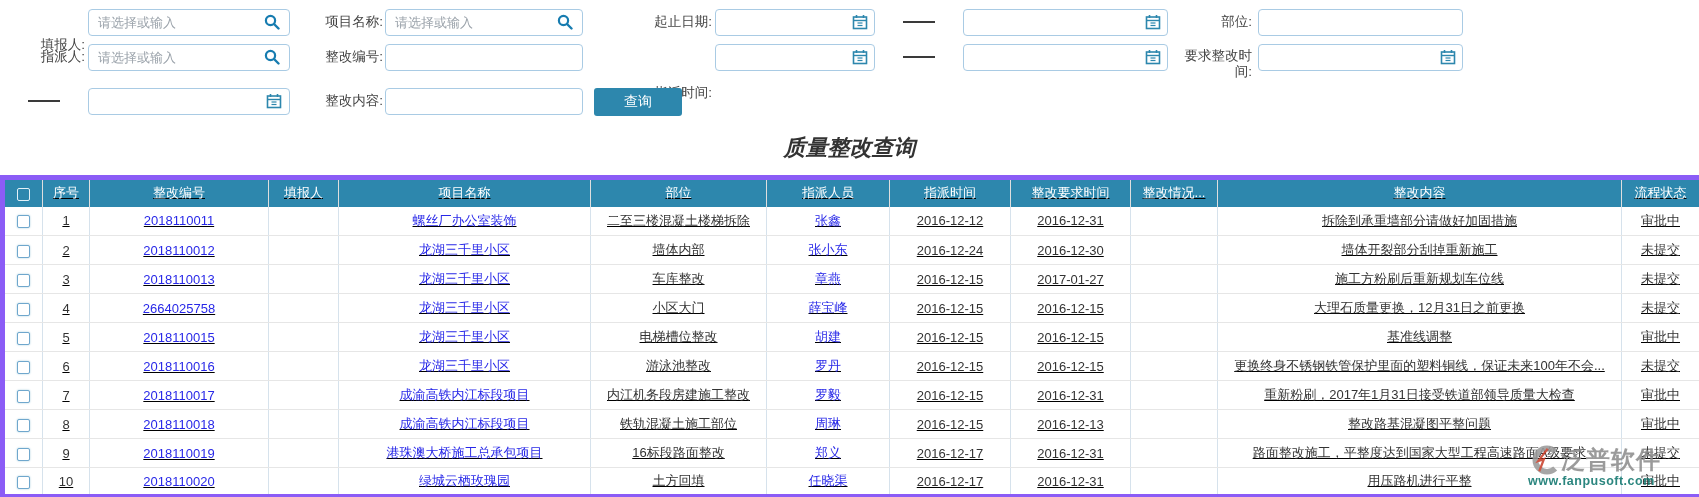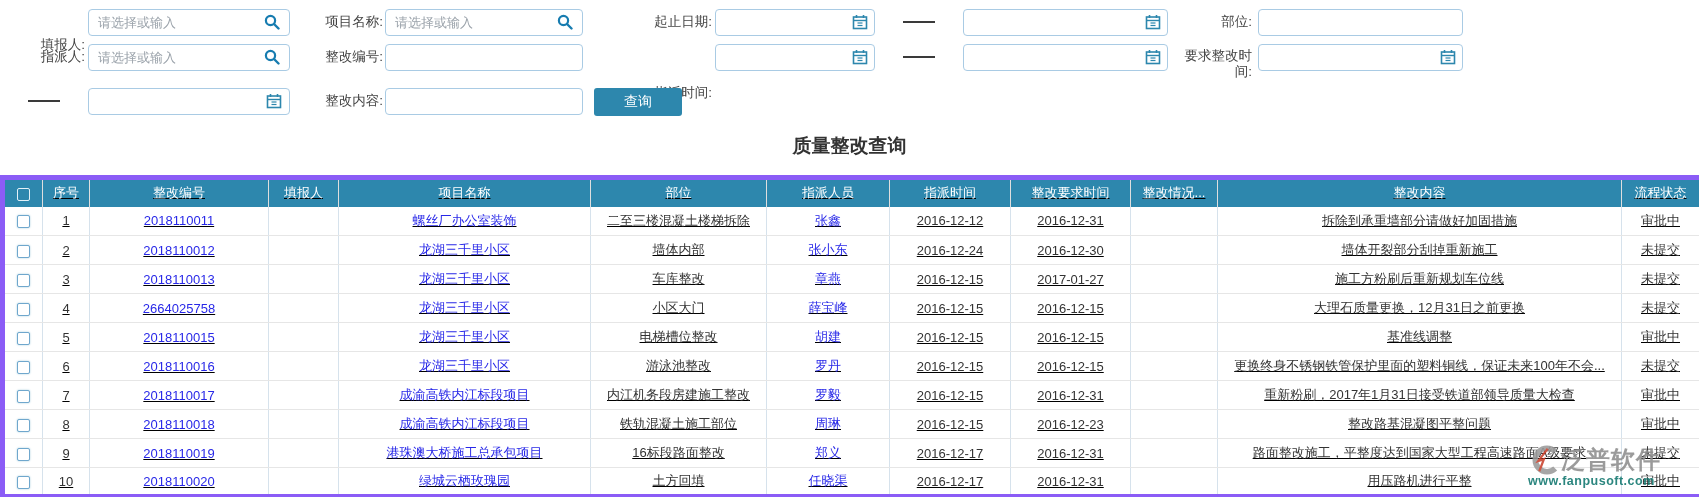--- a/index.html
+++ b/index.html
@@ -18,21 +18,21 @@
   .f-input.plain { padding-right:9px; }
   .f-input::placeholder { color:#9aa2aa; }
   .icon-in { position:absolute; top:6px; width:16px; height:16px; cursor:pointer; }
   .dash { position:absolute; width:32px; height:2px; background:#3a3a3a; }
   .query-btn { position:absolute; left:594px; top:88px; width:88px; height:28px;
                background:#2d87ad; color:#fff; font-size:14px; border:none; border-radius:3px;
                cursor:pointer; font-family:inherit; }
 
   
   .page-title { position:absolute; top:133px; left:0; width:1699px; text-align:center;
-                font-size:19px; font-weight:bold; color:#333; }
+                font-size:22px; font-weight:bold; color:#333;font-style:italic; }
 
   
   table.grid { position:absolute; top:175px; left:0; width:1699px; border-collapse:collapse;
                table-layout:fixed; border:5px solid #8b5cf6;text-decoration:underline; }
   table.grid th { background:#2d87ad; color:#fff; font-weight:normal; font-size:13px;
                   height:29px; border-right:1px solid rgba(0,0,0,.13); white-space:nowrap;
                   overflow:hidden; text-overflow:ellipsis; }
   table.grid th:last-child { border-right:none; }
   table.grid td { height:29px; font-size:13px; color:#333; text-align:center;
                   border-right:1px solid #d6e2ec; border-bottom:1px solid #e6e6e6;
@@ -292,21 +292,21 @@
         </tr>
         <tr>
           <td><span class="cbx"></span></td>
           <td>8</td>
           <td><a class="cell-link">2018110018</a></td>
           <td></td>
           <td><a class="cell-link">成渝高铁内江标段项目</a></td>
           <td>铁轨混凝土施工部位</td>
           <td><a class="cell-link">周琳</a></td>
           <td>2016-12-15</td>
-          <td>2016-12-23</td>
+          <td>2016-12-13</td>
           <td></td>
           <td>整改路基混凝图平整问题</td>
           <td>审批中</td>
         </tr>
         <tr>
           <td><span class="cbx"></span></td>
           <td>9</td>
           <td><a class="cell-link">2018110019</a></td>
           <td></td>
           <td><a class="cell-link">港珠澳大桥施工总承包项目</a></td>

